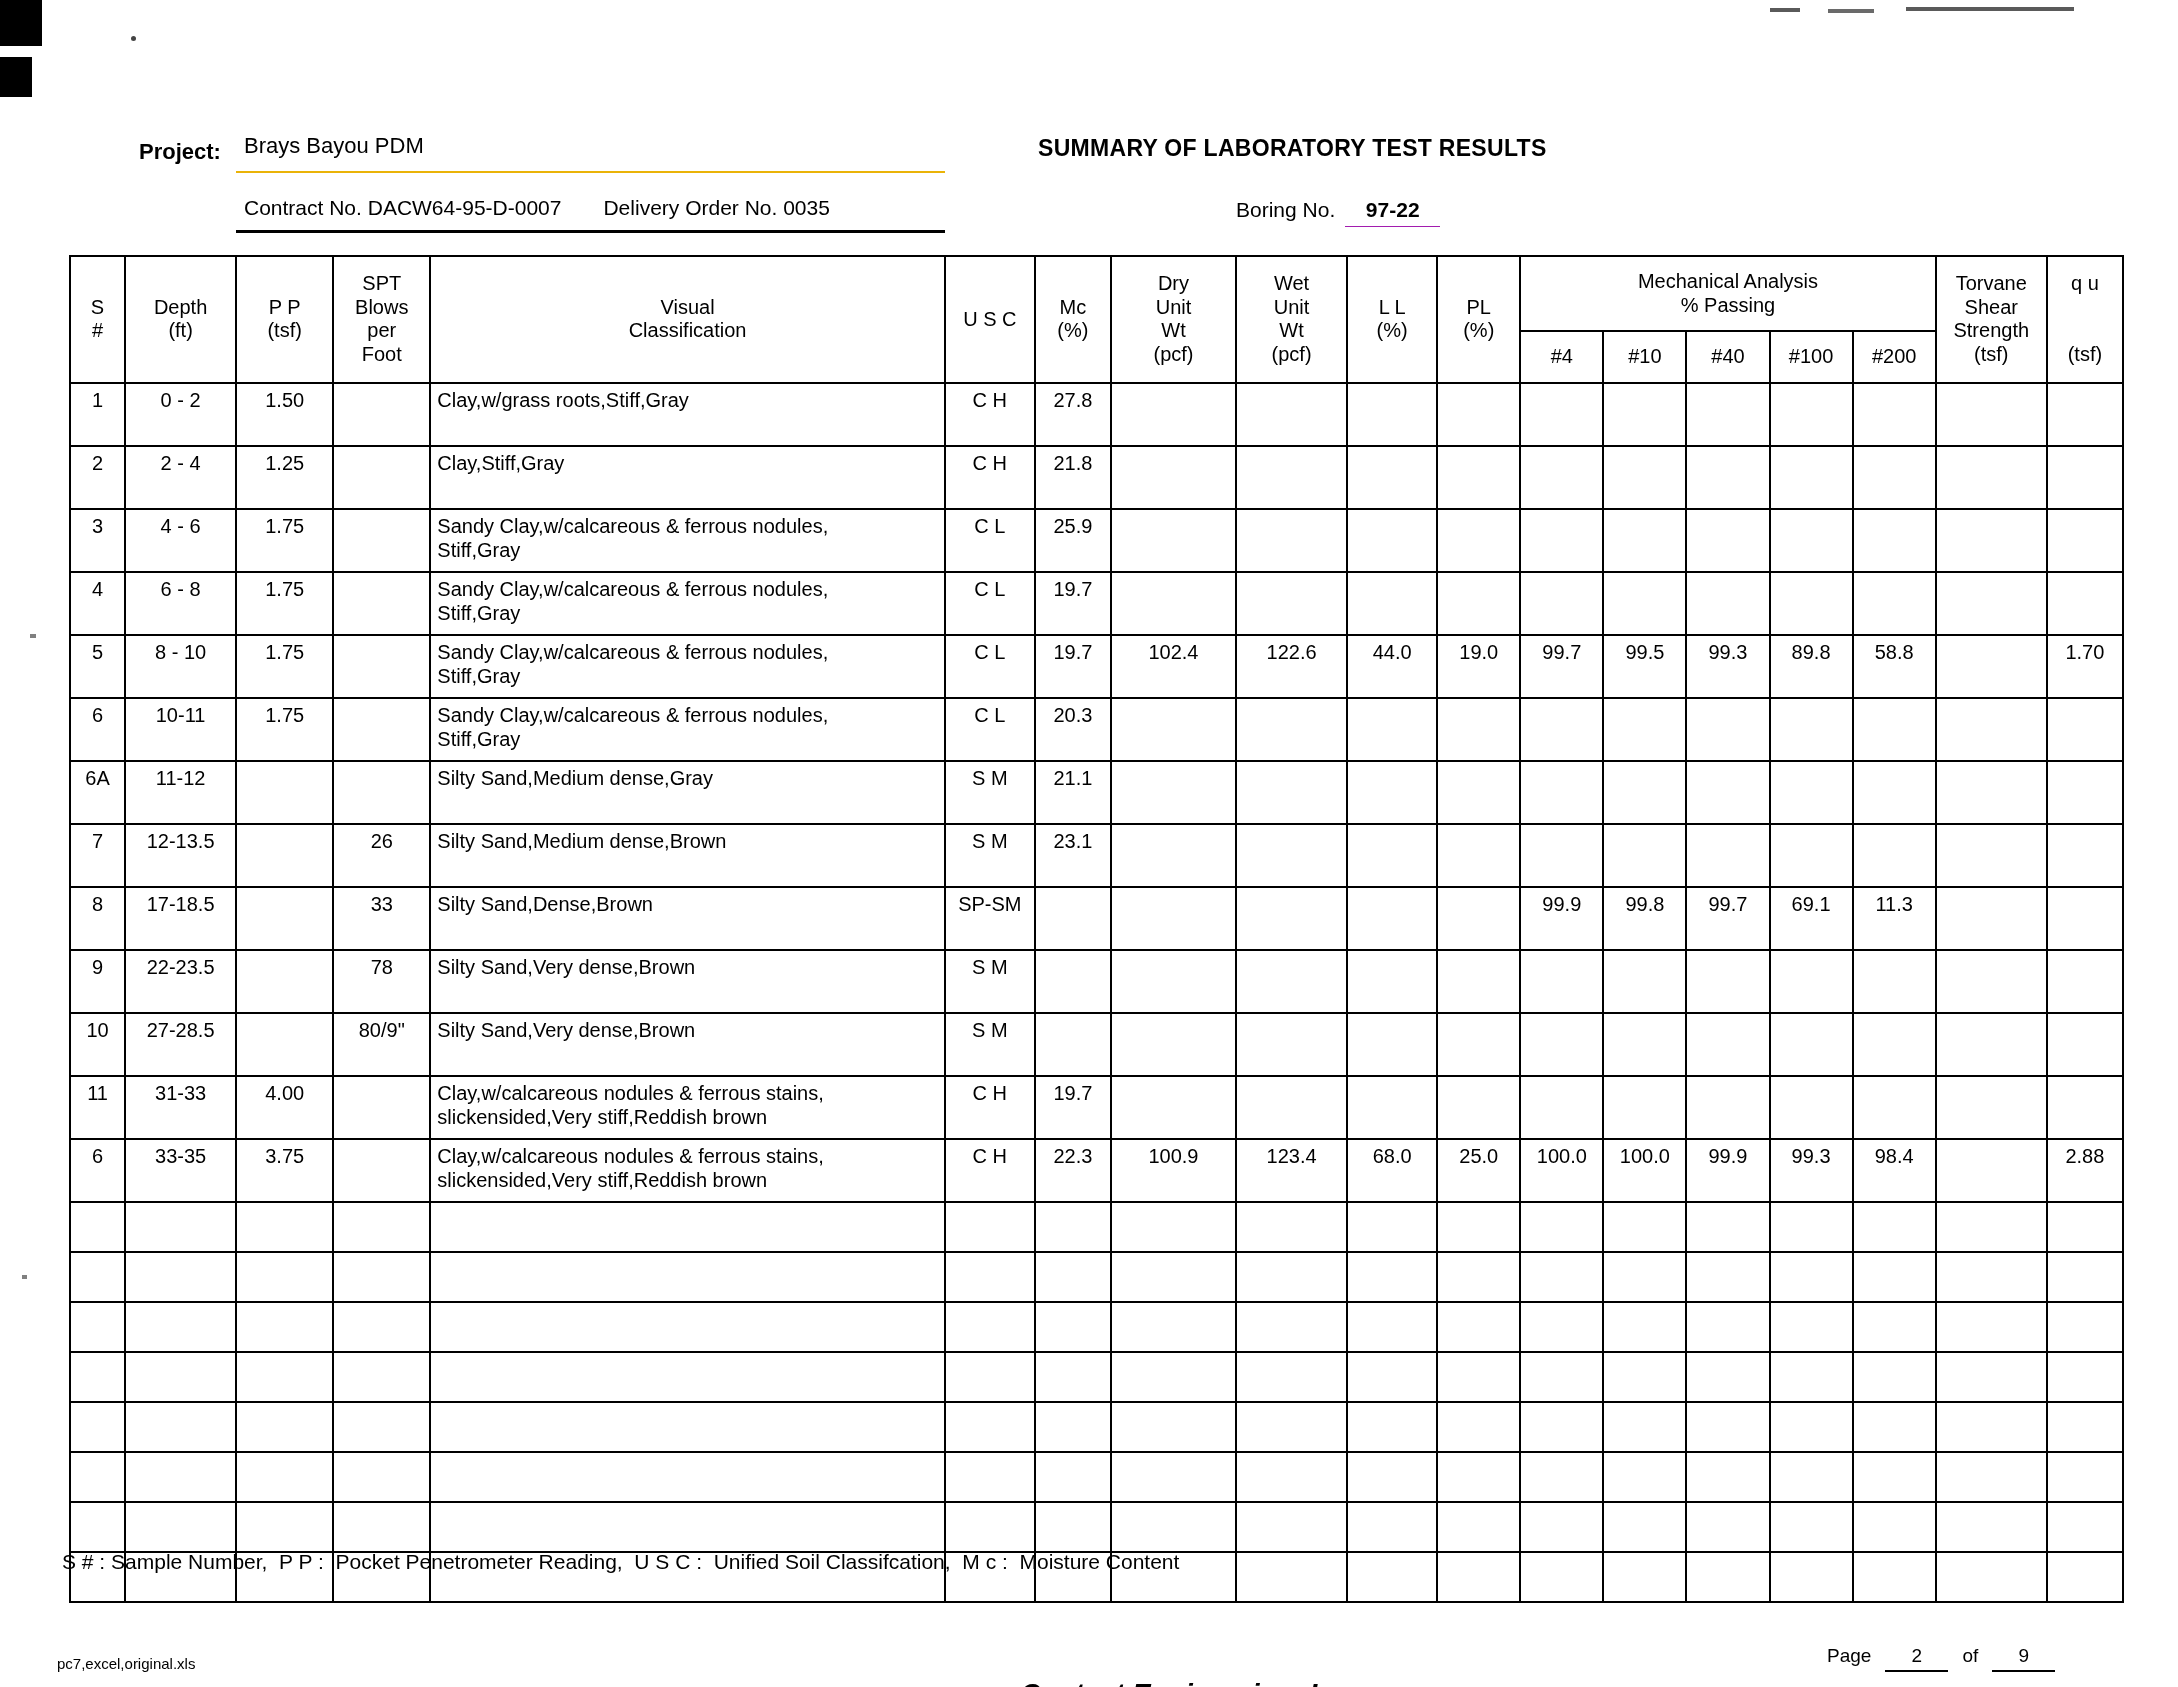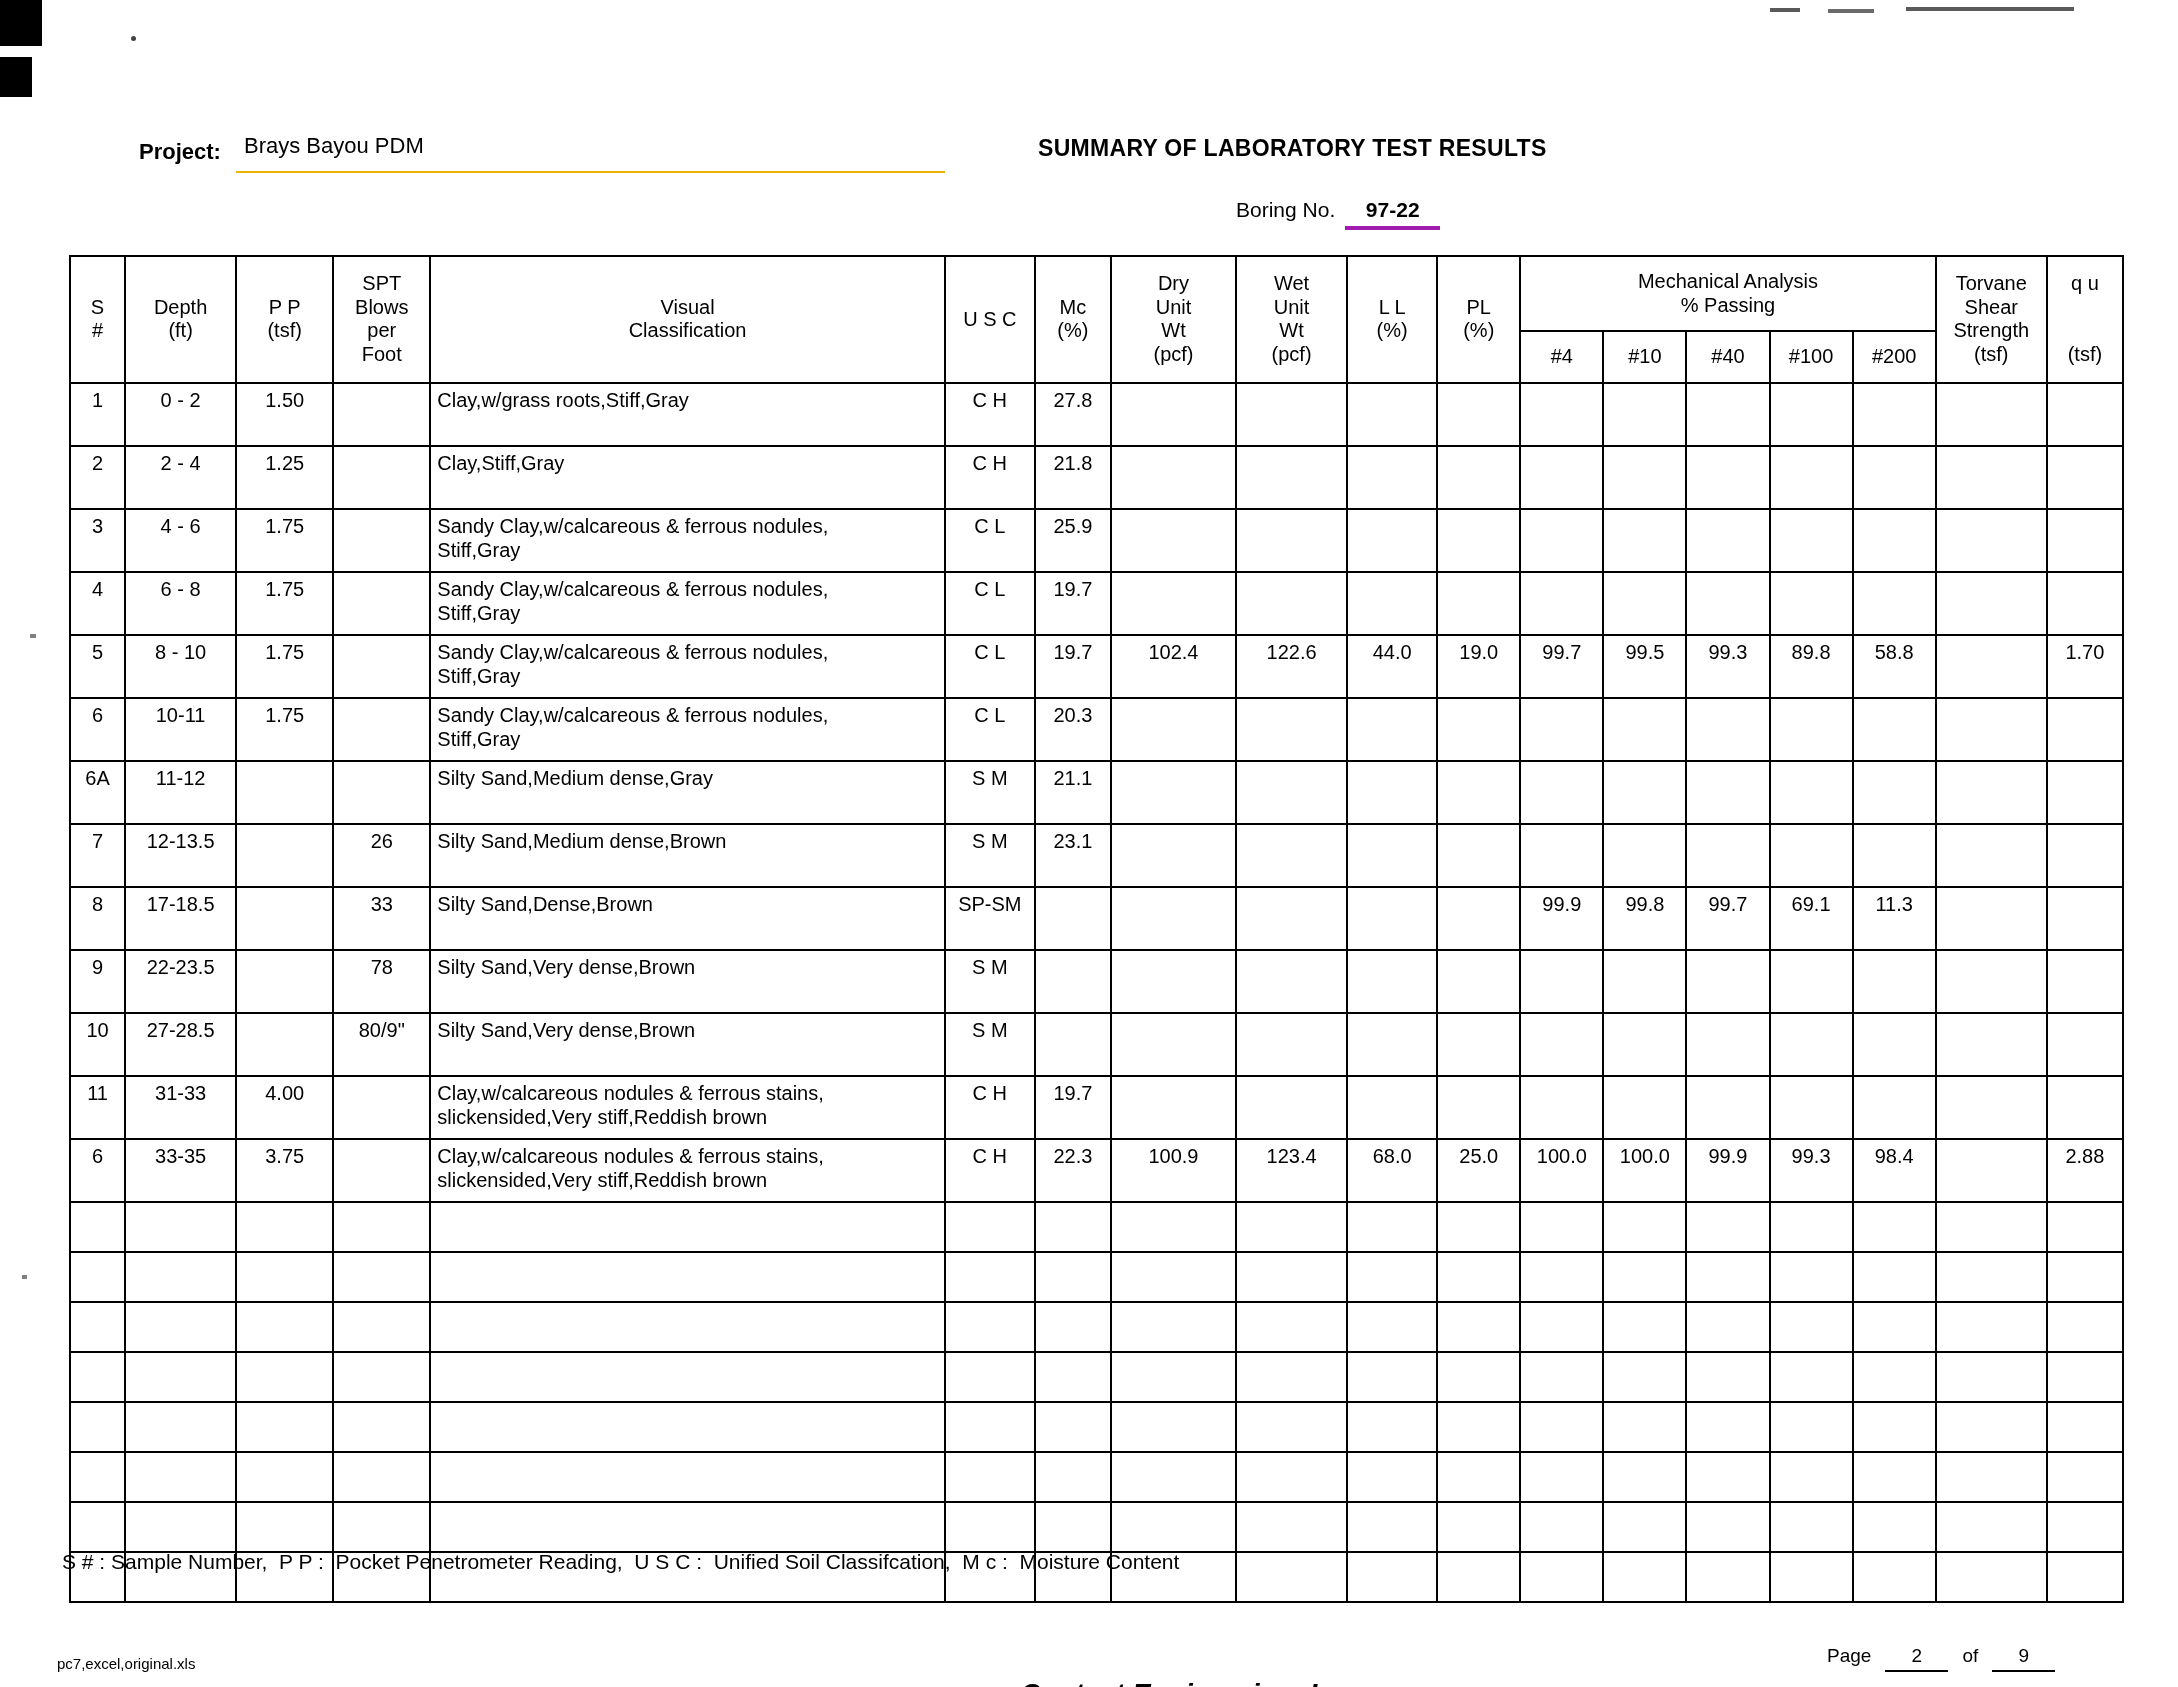--- a/index.html
+++ b/index.html
@@ -23,21 +23,21 @@
   }
   .doc-title { left: 1038px; top: 135px; font-size: 23px; font-weight: bold; letter-spacing: 0.3px; }
   .contract-box {
     left: 236px; top: 196px; width: 709px;
     border-bottom: 3px solid #000; padding: 0 0 10px 8px; font-size: 21px;
   }
   .contract-box .spacer { display: inline-block; width: 42px; }
   .boring { left: 1236px; top: 198px; font-size: 21px; }
   .boring-value {
     display: inline-block; min-width: 95px; text-align: center;
-    border-bottom: 4px solid #a21caf; padding: 0 6px 4px; margin-left: 10px; font-weight: bold;
+    border-bottom: 1px solid #a21caf; padding: 0 6px 4px; margin-left: 10px; font-weight: bold;
   }
 
   
   .results-table {
     position: absolute; left: 69px; top: 255px;
     border-collapse: collapse; table-layout: fixed; width: 2055px;
   }
   .results-table th, .results-table td { border: 2px solid #000; font-size: 20px; overflow: hidden; }
   .results-table thead th {
     font-weight: normal; text-align: center; vertical-align: middle;
@@ -87,20 +87,23 @@
   <div class="abs dash-3"></div>
   <div class="abs dot-1"></div>
   <div class="abs dot-2"></div>
   <div class="abs dot-3"></div>
 
   <div class="abs project-label">Project:</div>
   <div class="abs project-box">
     <span>Brays Bayou PDM</span>
   </div>
   <div class="abs doc-title">SUMMARY OF LABORATORY TEST RESULTS</div>
+  <div class="abs contract-box">
+    <span>Contract No. DACW64-95-D-0007</span><span class="spacer"></span><span>Delivery Order No. 0035</span>
+  </div>
   <div class="abs boring">
     <span>Boring No.</span><span class="boring-value">97-22</span>
   </div>
 
   <table class="results-table">
     <colgroup>
       <col style="width:55px">
         <col style="width:111px">
         <col style="width:97px">
         <col style="width:97px">

